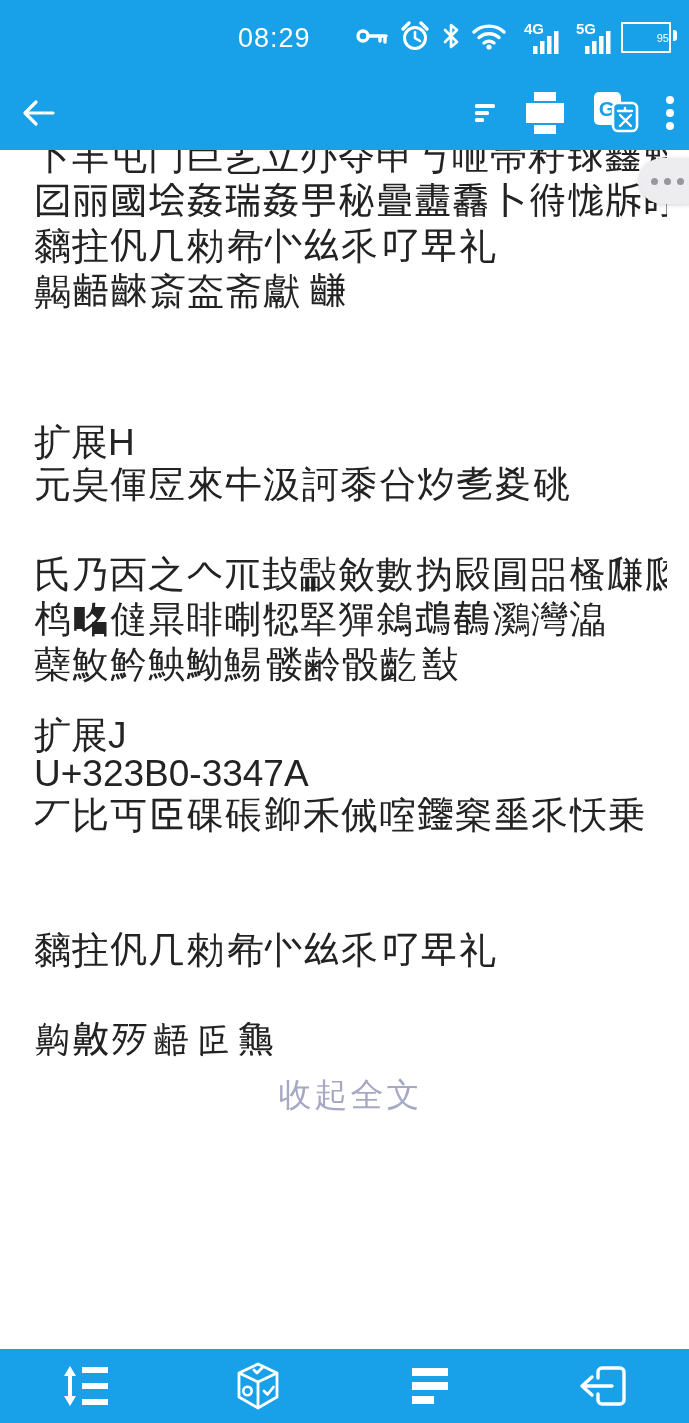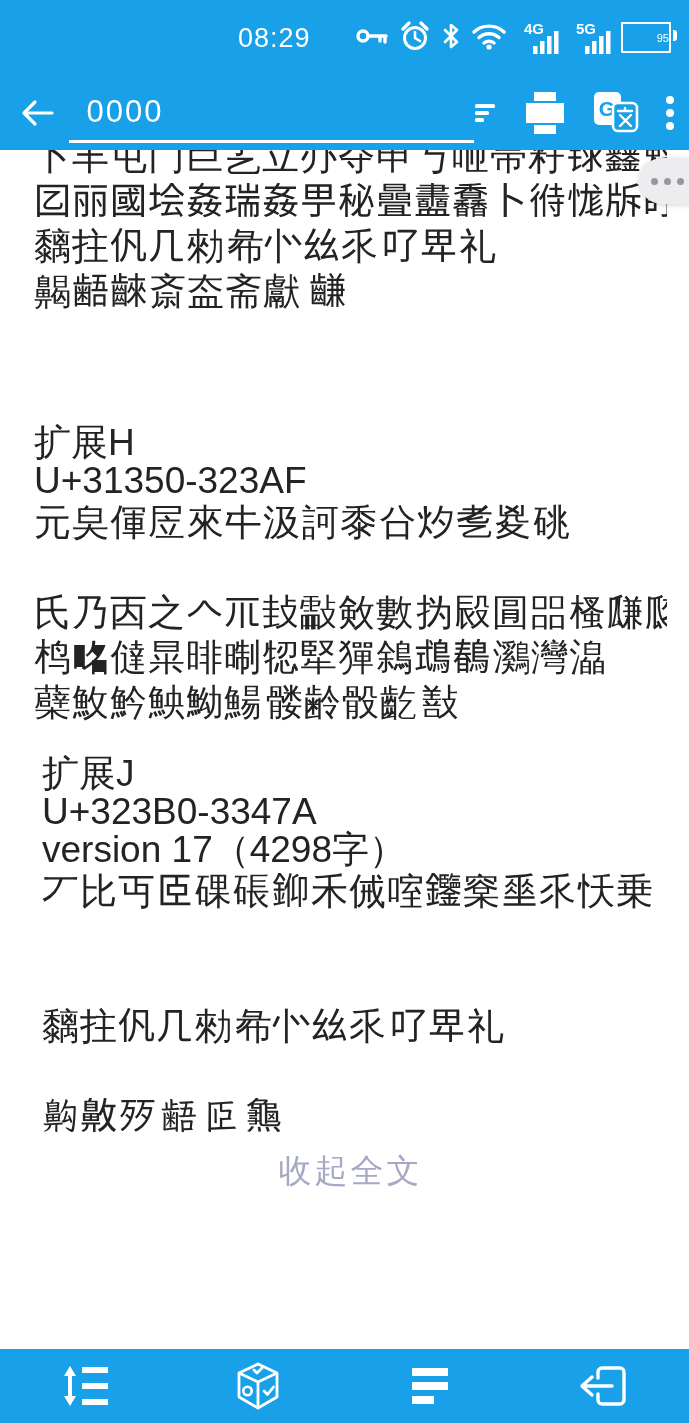--- a/index.html
+++ b/index.html
@@ -29,21 +29,21 @@
   .appbar-actions{margin-left:auto;display:flex;align-items:center;gap:25px;margin-right:14px;}
   .action-btn{display:flex;align-items:center;justify-content:center;}
   
   .content{position:absolute;top:150px;left:0;width:689px;height:1199px;background:#fff;
     overflow:hidden;box-sizing:border-box;padding:0 22px 0 34px;
     color:#232323;font-size:37px;line-height:45px;}
   .glyph-line{white-space:nowrap;overflow:hidden;letter-spacing:1px;}
   .intro-block{margin-top:-16px;}
   .section-head{line-height:38px;}
   .section-h{margin-top:20px;}
-  .section-j{margin-top:30px;margin-left:8px;}
+  .section-j{margin-top:30px;}
   .collapse-wrap{margin-top:8px;text-align:center;}
   .collapse-btn{display:inline-block;color:#A7A9C4;font-size:33px;letter-spacing:3px;padding:4px 10px;font-family:Liberation Mono, monospace;}
   
   .more-bubble{position:absolute;top:158px;right:-18px;width:68px;height:46px;border-radius:24px;
     background:#EDEDEF;box-shadow:0 1px 5px rgba(0,0,0,.18);
     display:flex;align-items:center;justify-content:flex-start;gap:6px;padding-left:12px;box-sizing:border-box;}
   .more-bubble .dot{width:7px;height:7px;border-radius:50%;background:#97979D;}
   
   .bottom-bar{position:absolute;left:0;bottom:0;width:689px;height:74px;background:#18A1E9;
     display:flex;align-items:center;}
@@ -103,23 +103,20 @@
       <span>95</span>
     </span>
   </div>
 </div>
 
 <div class="app-bar">
   <div class="back-btn">
     <svg width="36" height="32" viewBox="0 0 36 32">
         <path d="M33 16 H6 M16 5 L5 16 L16 27" stroke="#fff" stroke-width="3.2" fill="none" stroke-linecap="round" stroke-linejoin="round"></path>
       </svg>
-  </div>
-  <div class="title-field">
-    <span>0000</span>
   </div>
   <div class="appbar-actions">
     <div class="action-btn">
       <svg width="24" height="22" viewBox="0 0 24 22">
           <rect x="1" y="2" width="20" height="4" rx="1.5" fill="#fff"></rect>
           <rect x="1" y="9" width="14" height="4" rx="1.5" fill="#fff"></rect>
           <rect x="1" y="16" width="9" height="4" rx="1.5" fill="#fff"></rect>
         </svg>
     </div>
     <div class="action-btn">
@@ -153,32 +150,30 @@
     <div class="glyph-line">卜丰屯门巨乯立刅夺申丂咂帚籽𨱇𨰻魁刧夷凯</div>
     <div class="glyph-line">𡆠丽國𡋗姦瑞姦甼秘曡衋馫卜𠬜㣥㤶𤖴盱昍㑶</div>
     <div class="glyph-line">黐拄𠆩𠘧𤆍勑𩨲𩨽㣇㣺𢆶乑𢆳𡮜𠒥𠮩𤰞𢆺礼𠃒</div>
     <div class="glyph-line">齃𪘚𪘨𪘯斎盇斋獻𪘐𪘟𪘿𪙂𪙅𪙇𪙈𪙉𪙊𪙋𪙌𪙍</div>
     <div class="glyph-line">𪙎𪙏𪙐𪙑𪙒𪙓缸敊䶕㪚𪘸𪘹𪙔𪙕巻辉𪙖捡𪙗𪙘</div>
     <div class="glyph-line">𪙙𪙚𪙛𪙜𪙝𪙞𪙟龏龓龕𠬍𡯂奄𤓷𩽰魚𩽱鼇𩽲𩽳</div>
   </div>
 
   <div class="section-h">
     <div class="section-head">扩展H</div>
-    <div class="section-head">U+31350-323AF</div>
     <div class="glyph-line">元㚖㑮㞐𨑍來㐄汲𠡿訶黍𠳻㕣𡗜㶤㐗㚇𥛚䂪𥣜</div>
     <div class="glyph-line">𠟃𦰩𪨶㕄𪡿𡏭𪩮𠙴𠯗㫬𠳚㖀㘈㠹㥢㦎㦥㦫㘚㕠</div>
     <div class="glyph-line">氏乃㐁之𠆢𥘅㪈㪮㪘數𠀠𠁥㧑㲀㘣㗊𨙢㮻㼓㼎</div>
     <div class="glyph-line">㭤㫥㒓㫧㫵㫼㸾㹂㺗䳜𪀦𪁈𪂹𪅂𪆷鸂灣㵿𥨍𪇳</div>
     <div class="glyph-line">蘗䰻䰼䱀䱂鰑𪚦𪚧𪚨𪚩髅齢骰齕𪚪𪚫𪚬𪚭㪨𪚮</div>
   </div>
 
   <div class="section-j">
     <div class="section-head">扩展J</div>
     <div class="section-head">U+323B0-3347A</div>
-    <div class="section-head">version 17（4298字）</div>
     <div class="glyph-line">丆比丏𦣞𢍉䂺䂻𥝊𨦪𨞠禾㑘㗌𨰹㮤𡍮乑𢀜㤇乗</div>
     <div class="glyph-line">𢼂甪𠆣𠂻𡯲𠔁𠃓𢀳𠔃𡮫𠆝𢎙𠣏𢀯𢀵𦨈𡋲𡊼𡋽𡋾</div>
     <div class="glyph-line">𨑃𠣍𠤲𠫤𡖪𡓗此㱐𣭀𢆣𠦌乹𨤾𠣚𡕘物𠂹𡕣阿達</div>
     <div class="glyph-line">黐拄𠆩𠘧𤆍勑𩨲𩨽㣇㣺𢆶乑𢆳𡮜𠒥𠮩𤰞𢆺礼𠃒</div>
     <div class="glyph-line">𥃱𪖋𪖂𩫖𪕮𪕶𪕫𪕵𪕚𪕪𪕌𪕥𪖁𪕾𪖀𩡺𩨪𪕟𪕿𩰺</div>
     <div class="glyph-line">𪖙𪖖𪘓㱛𪘅𪘿𪙀𪘚𪘖𪘹𪙁𪙅𦣝𪚐𪚏𪚗𪚕𪚚𪚰𪛅</div>
   </div>
 
   <div class="collapse-wrap">
     <span class="collapse-btn">收起全文</span>

